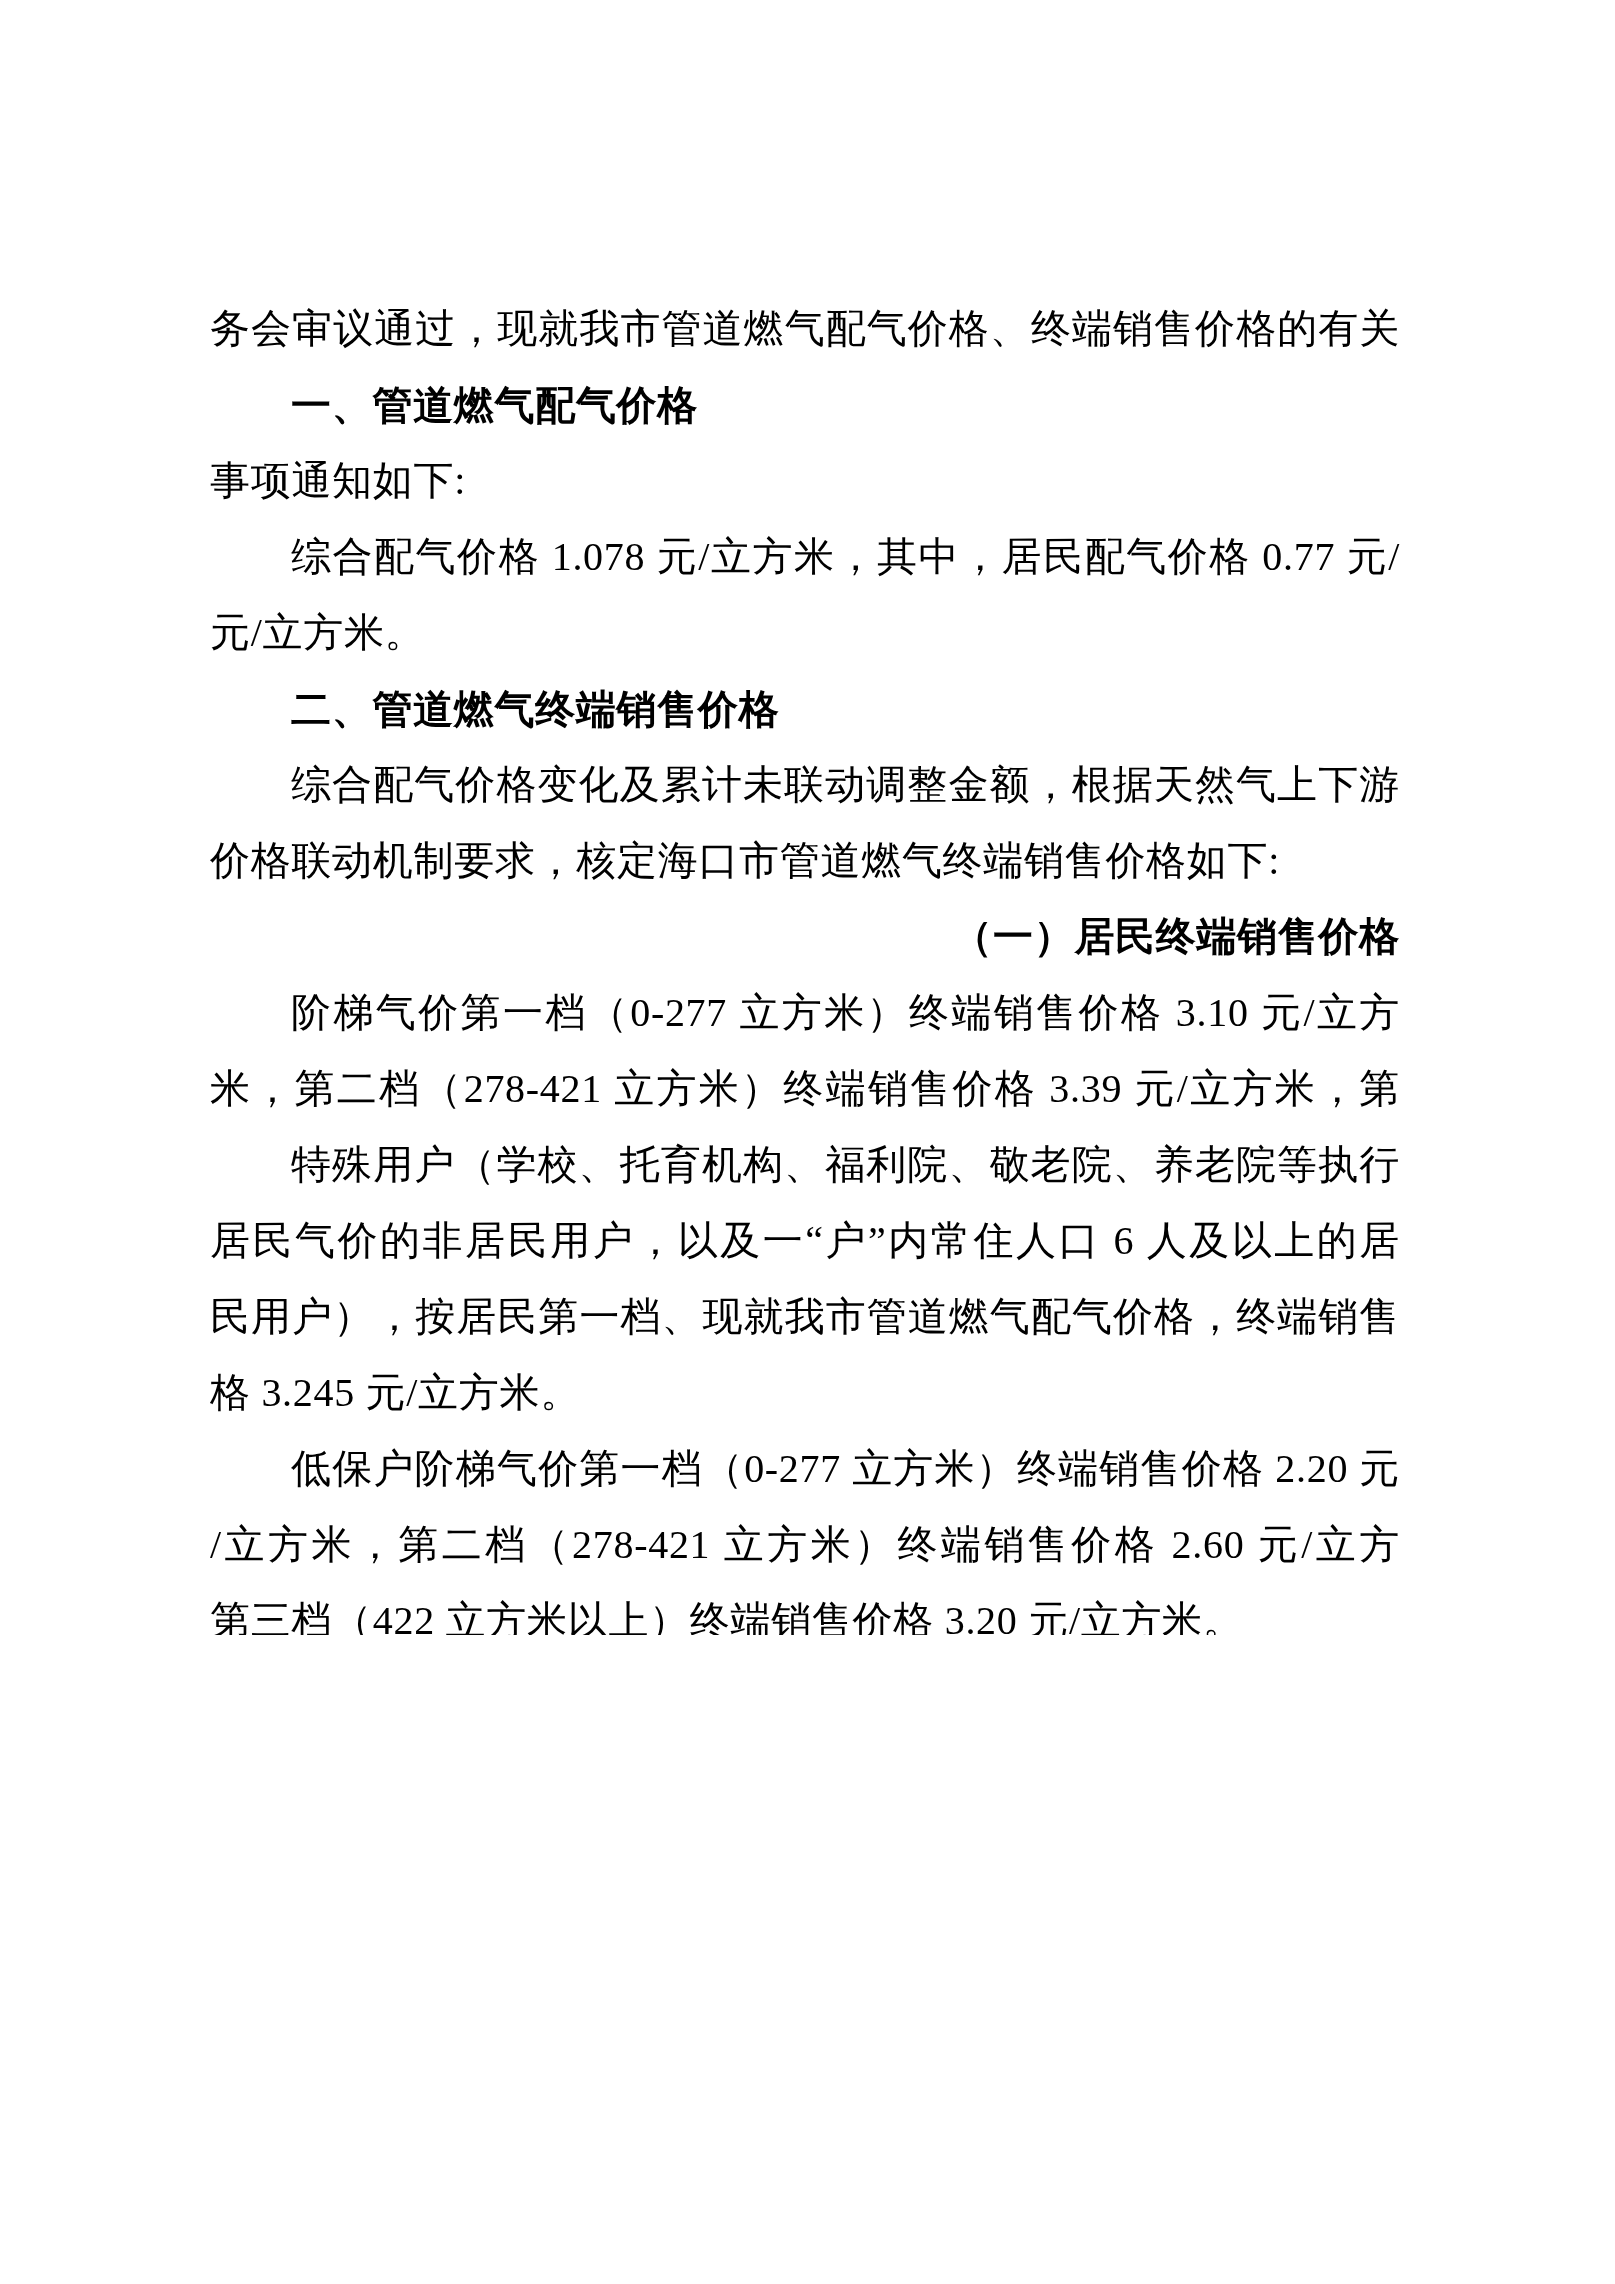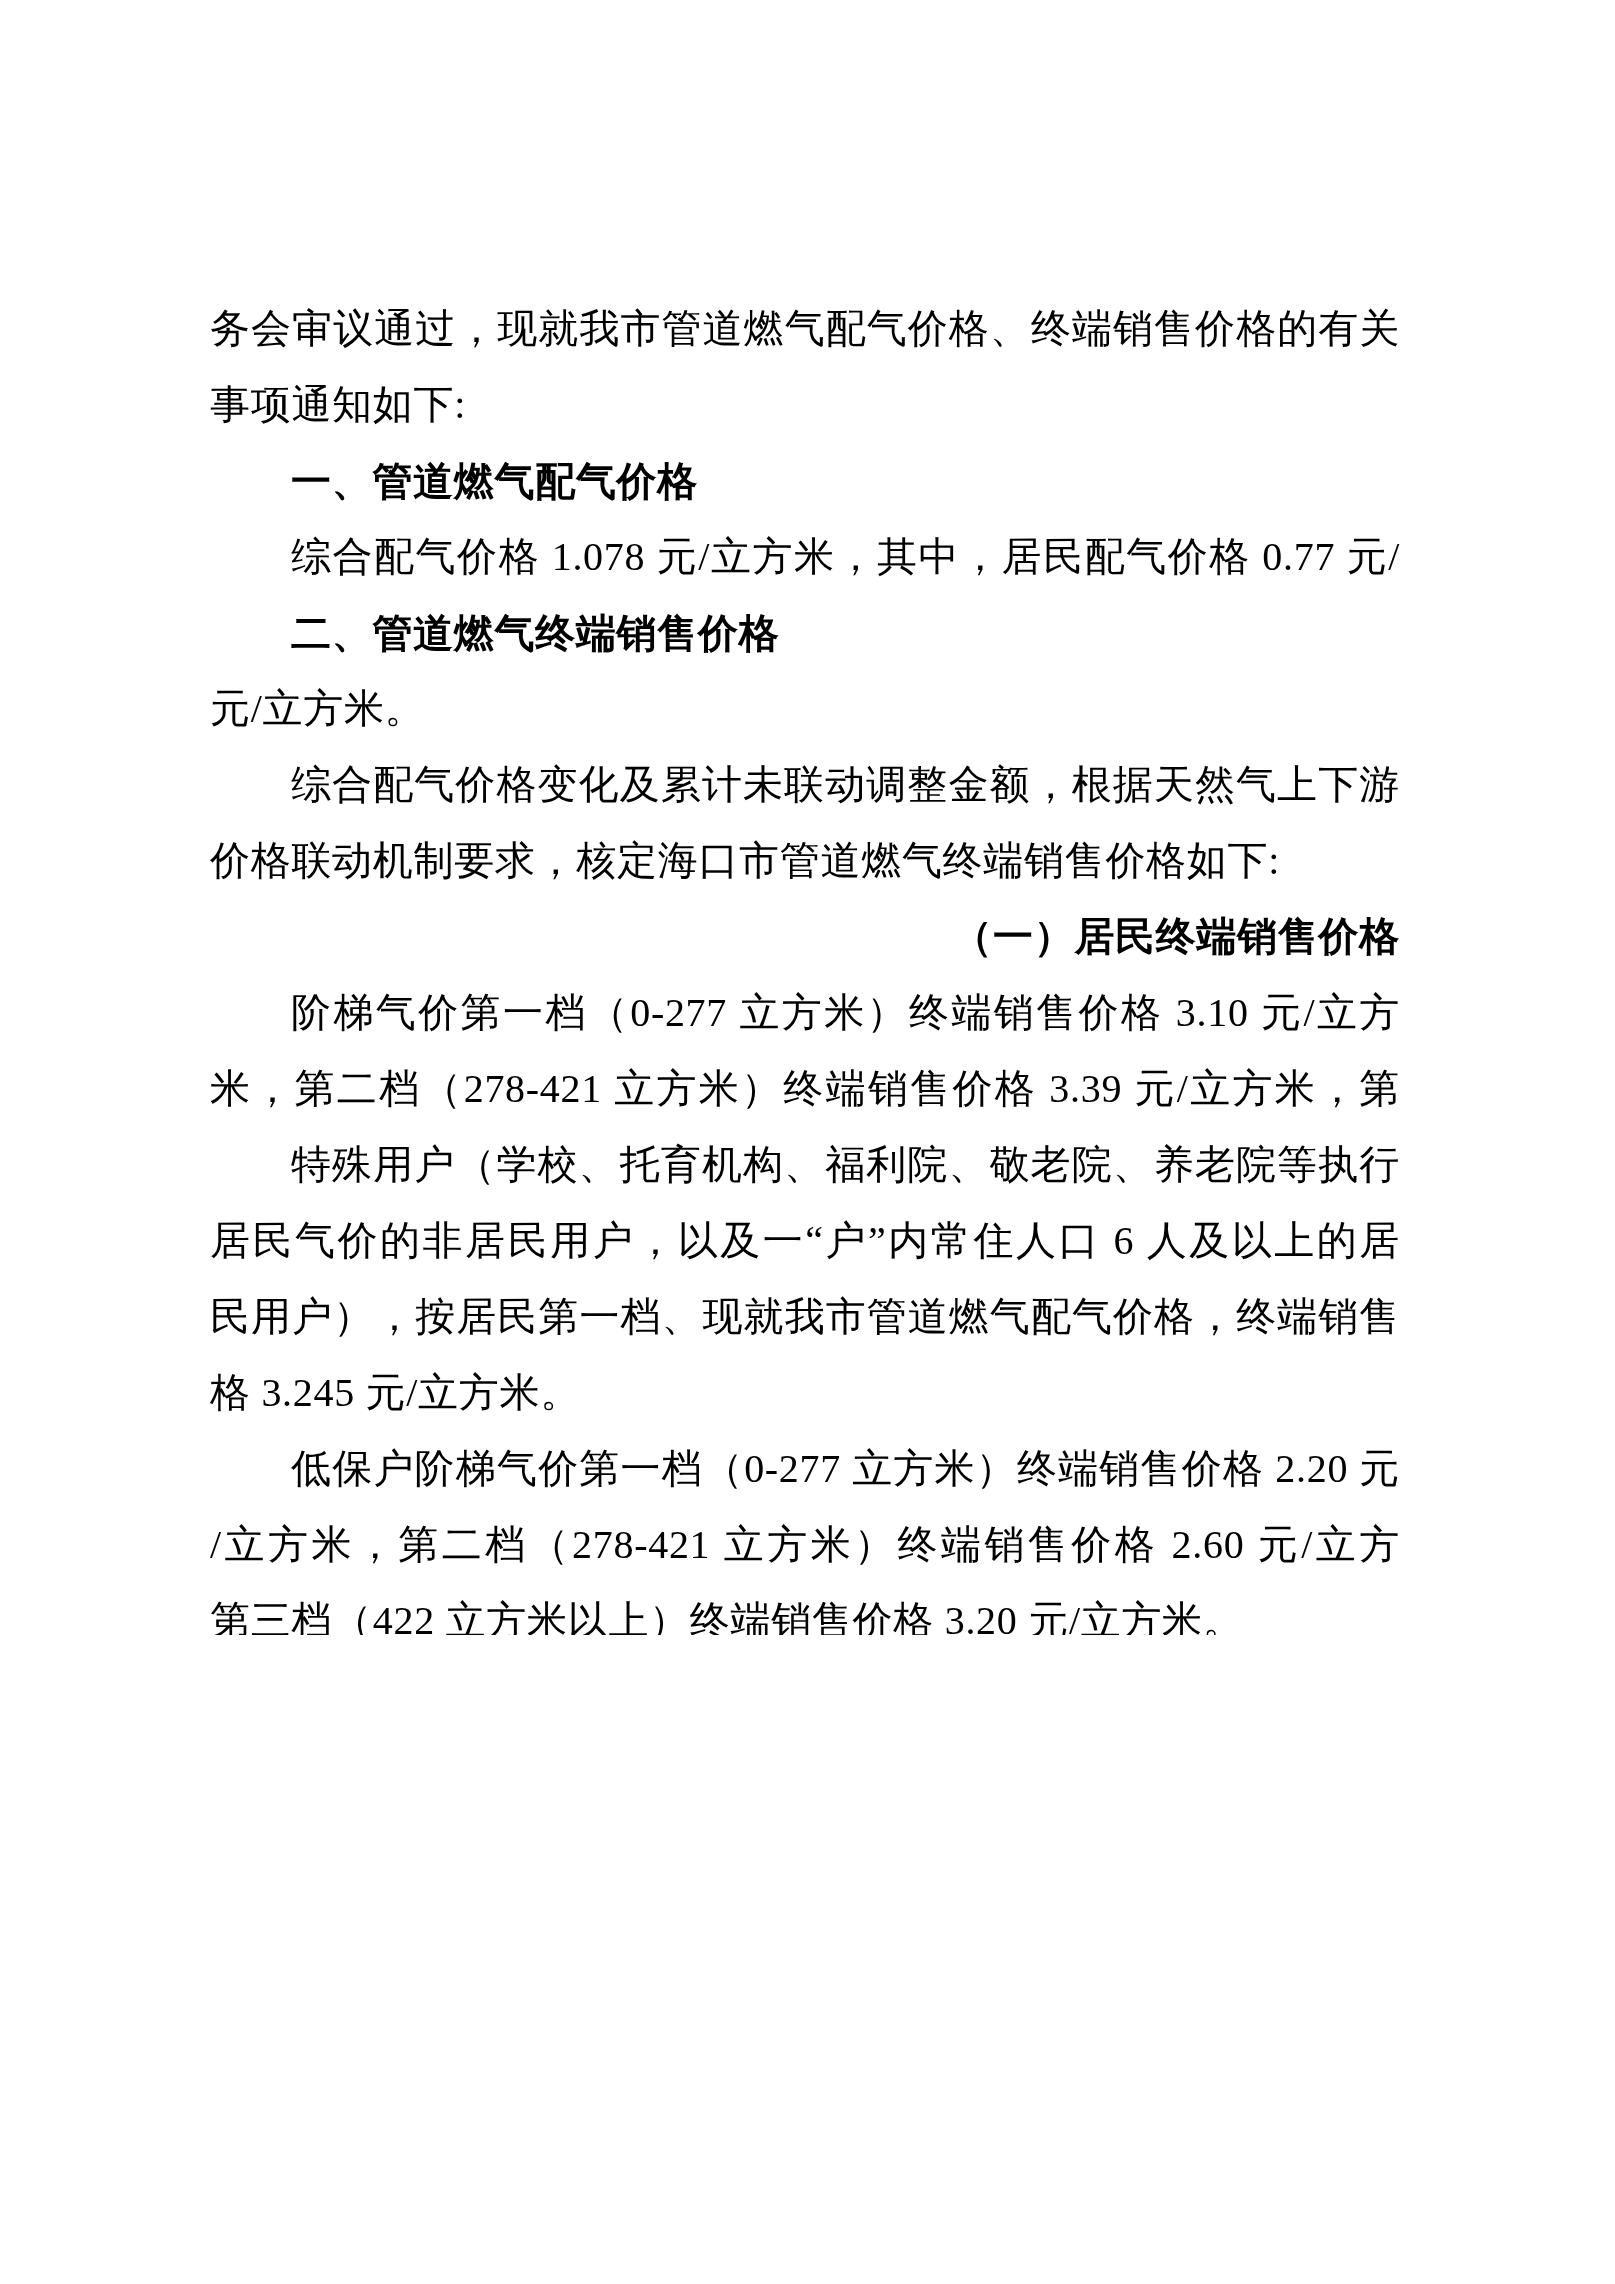--- a/index.html
+++ b/index.html
@@ -63,25 +63,25 @@
     line-height: 1.2;
     letter-spacing: 1.4px;
   }
 </style>
 </head>
 <body>
 
 <div class="page">
   <div class="textblock">
     <div class="line fill">务会审议通过，现就我市管道燃气配气价格、终端销售价格的有关</div>
+    <div class="line h-hei indent">一、管道燃气配气价格</div>
     <div class="line">事项通知如下:</div>
-    <div class="line h-hei indent">一、管道燃气配气价格</div>
     <div class="line fill indent">综合配气价格 1.078 元/立方米，其中，居民配气价格 0.77 元/</div>
+    <div class="line">元/立方米。</div>
     <div class="line h-hei indent">二、管道燃气终端销售价格</div>
-    <div class="line">元/立方米。</div>
     <div class="line fill indent">综合配气价格变化及累计未联动调整金额，根据天然气上下游</div>
     <div class="line">价格联动机制要求，核定海口市管道燃气终端销售价格如下:</div>
     <div class="line h-kai indent">（一）居民终端销售价格</div>
     <div class="line fill indent">阶梯气价第一档（0-277 立方米）终端销售价格 3.10 元/立方</div>
     <div class="line fill">米，第二档（278-421 立方米）终端销售价格 3.39 元/立方米，第</div>
     <div class="line fill indent">特殊用户（学校、托育机构、福利院、敬老院、养老院等执行</div>
     <div class="line fill">居民气价的非居民用户，以及一“户”内常住人口 6 人及以上的居</div>
     <div class="line fill">民用户），按居民第一档、现就我市管道燃气配气价格，终端销售价</div>
     <div class="line">格 3.245 元/立方米。</div>
     <div class="line fill indent">低保户阶梯气价第一档（0-277 立方米）终端销售价格 2.20 元</div>

